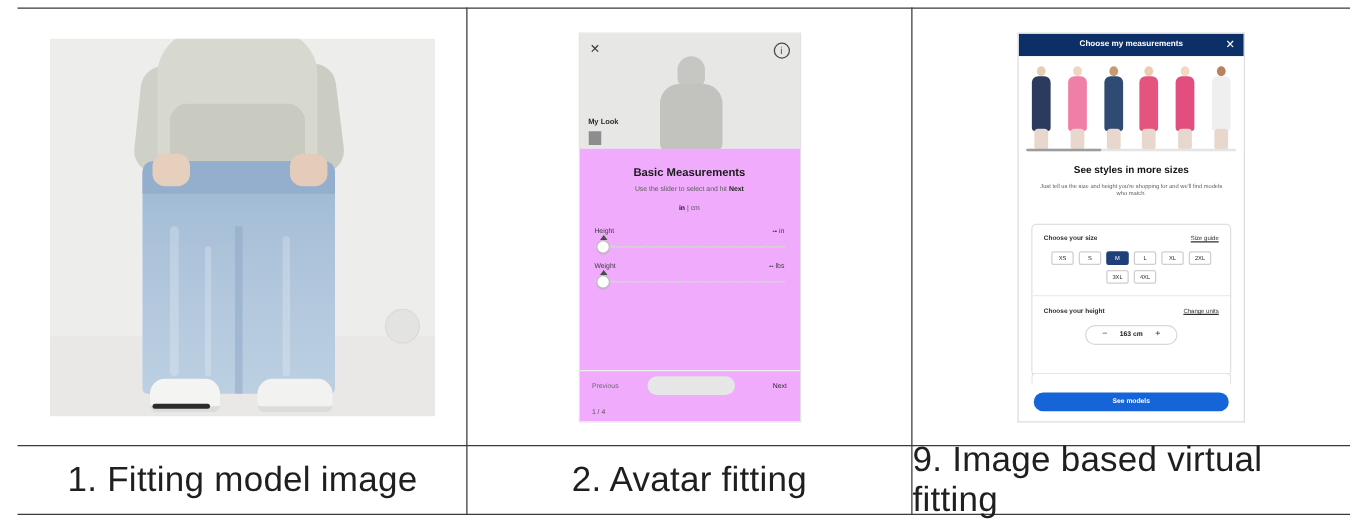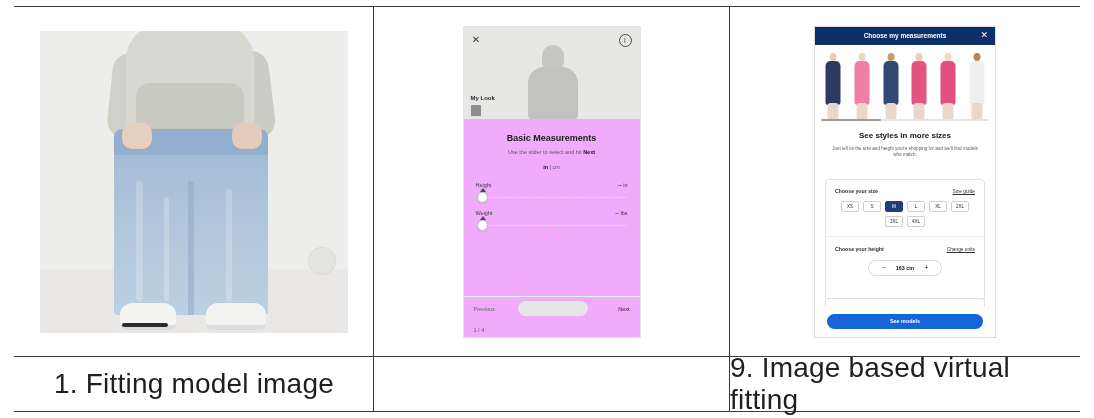--- a/index.html
+++ b/index.html
@@ -580,15 +580,16 @@
           <span class="op">+</span>
         </div>
       </div>
 
       <div class="partial"></div>
       <div class="cta">See models</div>
     </div>
   </div>
 
   <div class="caption p1">1. Fitting model image</div>
+  <div class="caption p2">2. Avatar fitting</div>
   <div class="caption p3">9. Image based virtual fitting</div>
 
 </div>
 
 </body></html>

